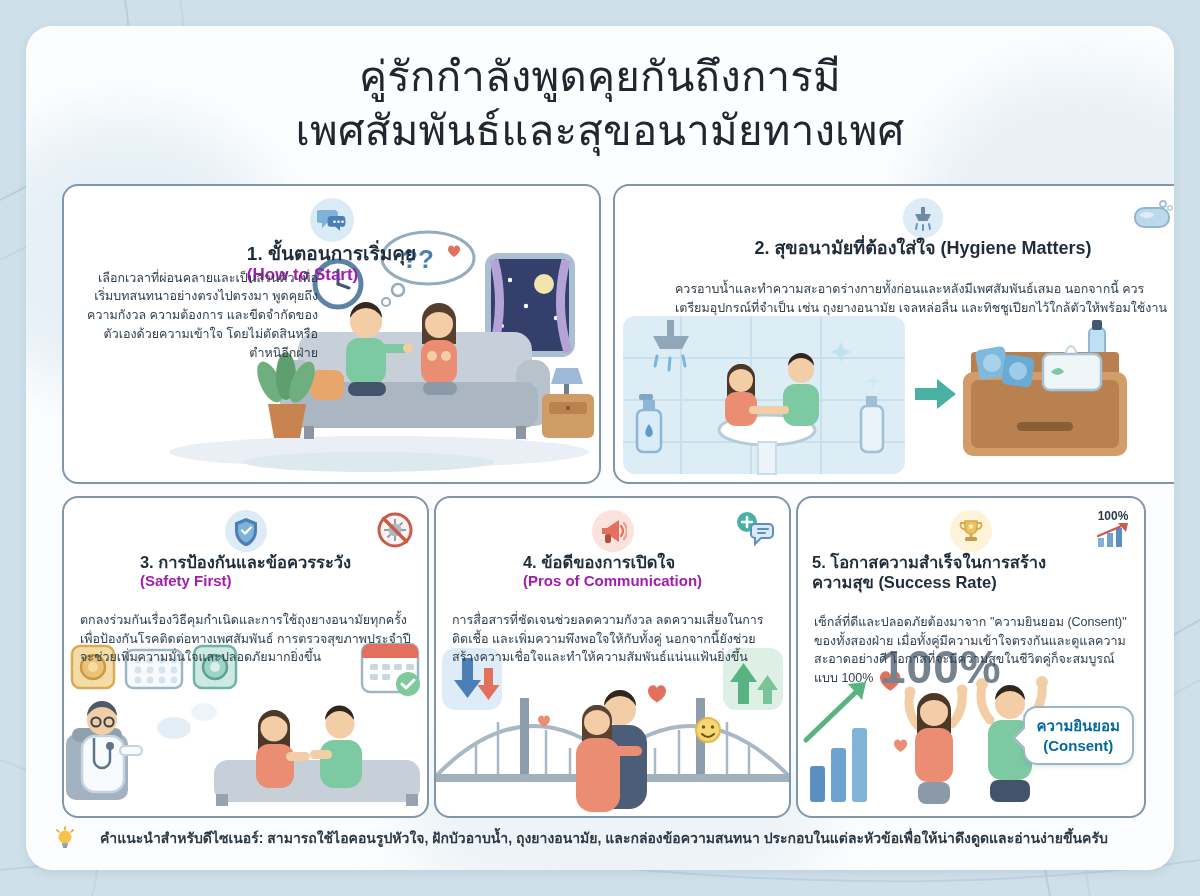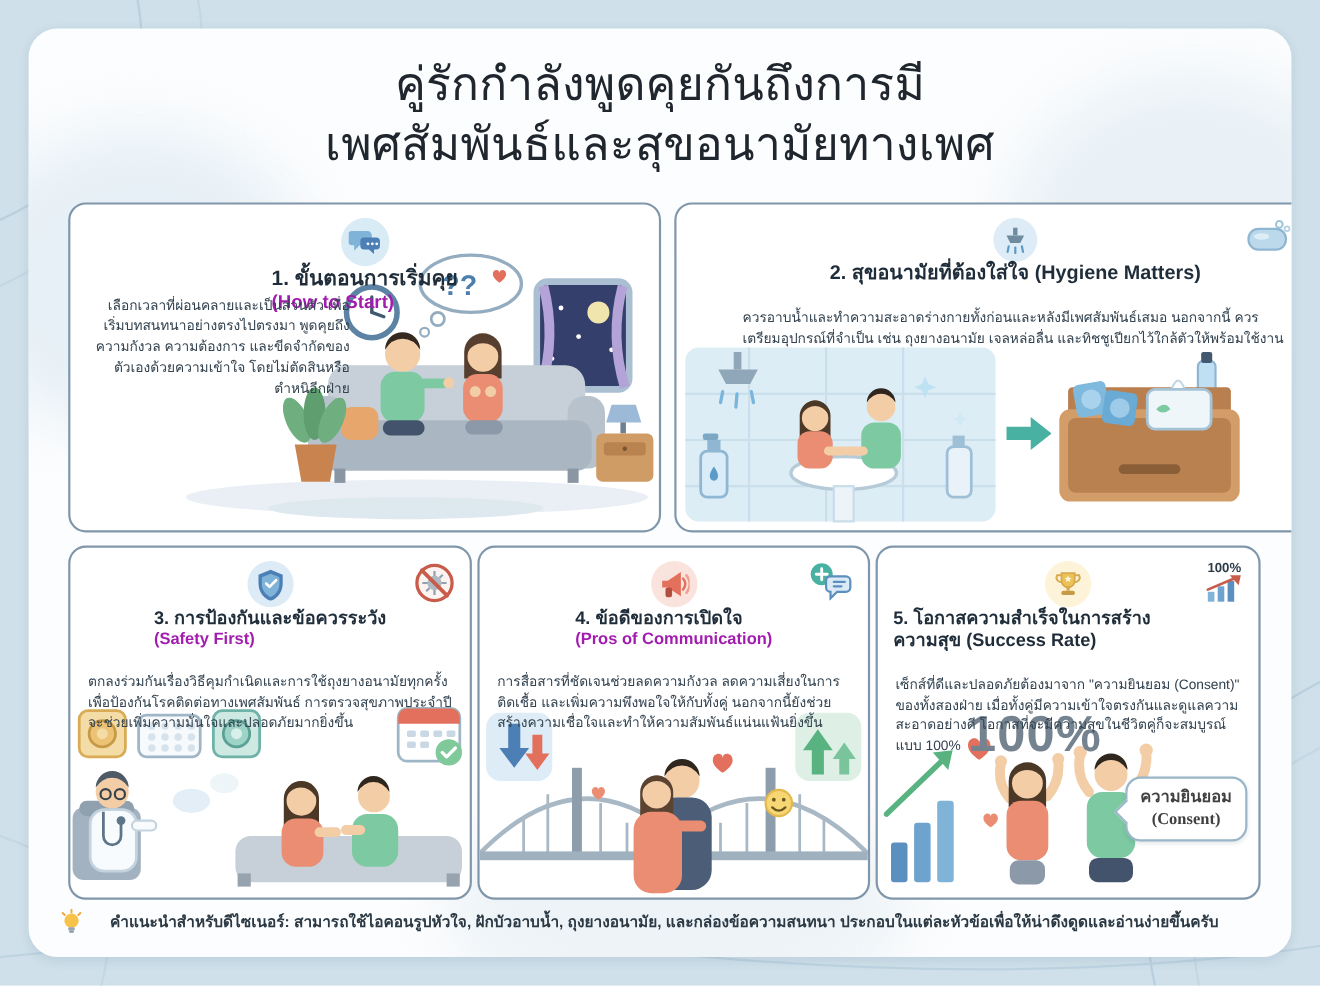--- a/index.html
+++ b/index.html
@@ -67,21 +67,21 @@
     position:absolute;right:10px;top:208px;z-index:4;
     background:#ffffff;border:2.5px solid #9ab6c8;border-radius:14px;
     padding:8px 12px;text-align:center;max-width:118px;
     box-shadow:0 2px 4px rgba(50,80,100,.12);
   }
   .consent-bubble:before{
     content:"";position:absolute;left:-9px;top:22px;width:14px;height:14px;
     background:#fff;border-left:2.5px solid #9ab6c8;border-bottom:2.5px solid #9ab6c8;
     transform:rotate(45deg);
   }
-  .consent-line{display:block;font-size:15px;font-weight:800;color:#404040;line-height:1.3;font-family:Liberation Serif, serif;}
+  .consent-line{display:block;font-size:15px;font-weight:800;color:#0369a1;line-height:1.3;}
 
   .badge-percent{font-size:12px;font-weight:800;color:#2d3b47;line-height:1;}
 
   .footer{
     position:absolute;left:28px;right:28px;top:800px;z-index:2;
     display:flex;align-items:center;gap:24px;
   }
   .footer-text{font-size:14px;font-weight:700;color:#2b3944;}
 </style>
 </head>

